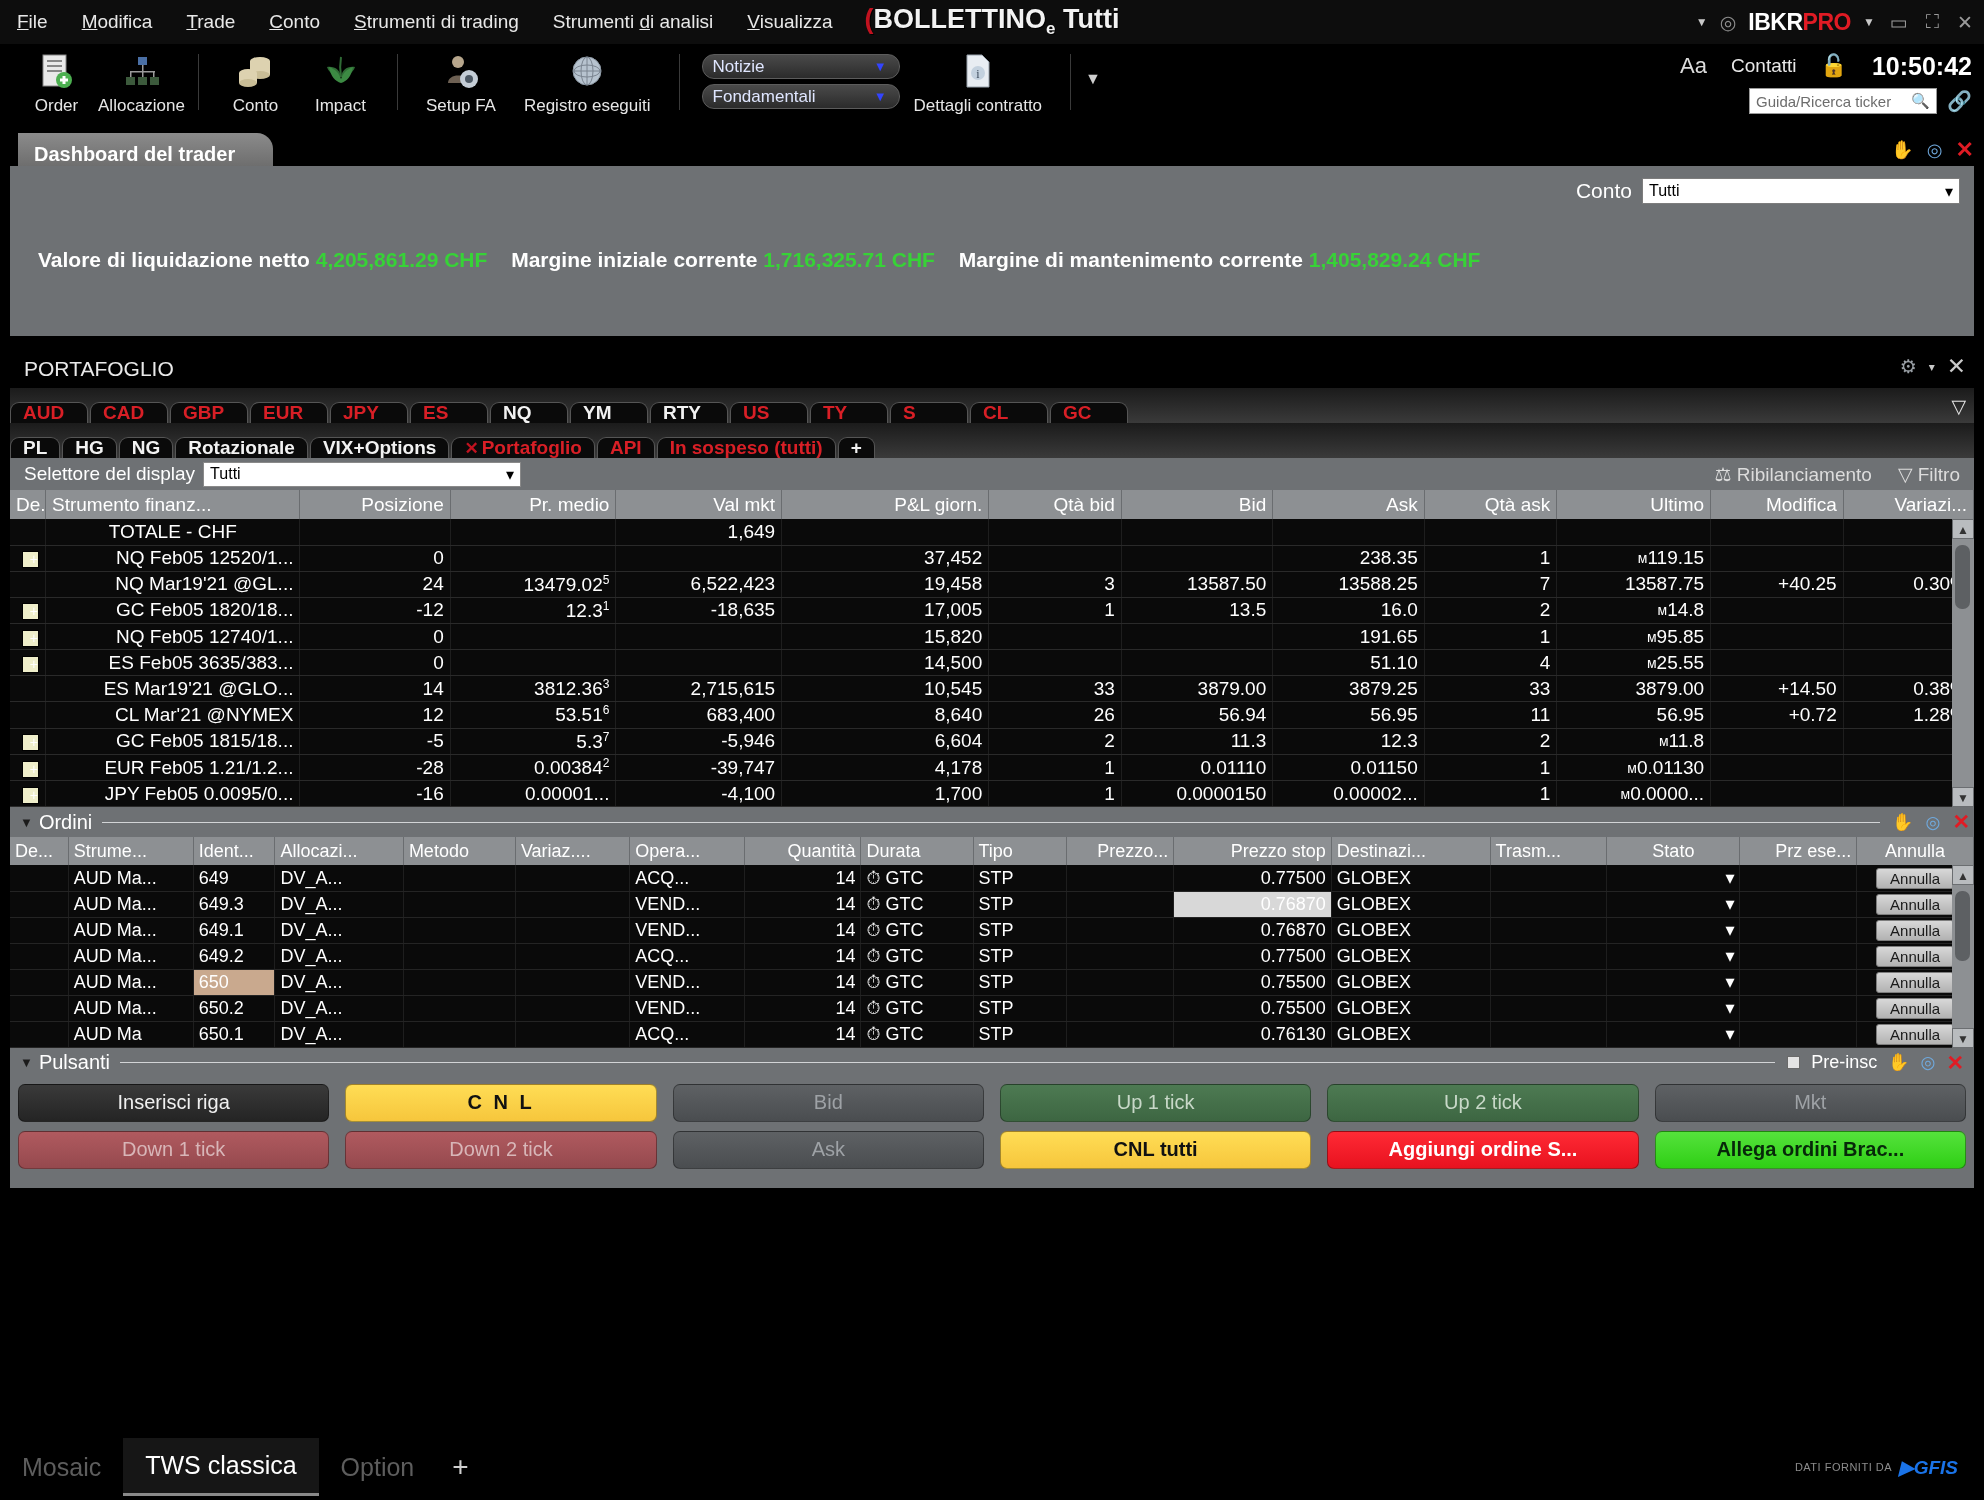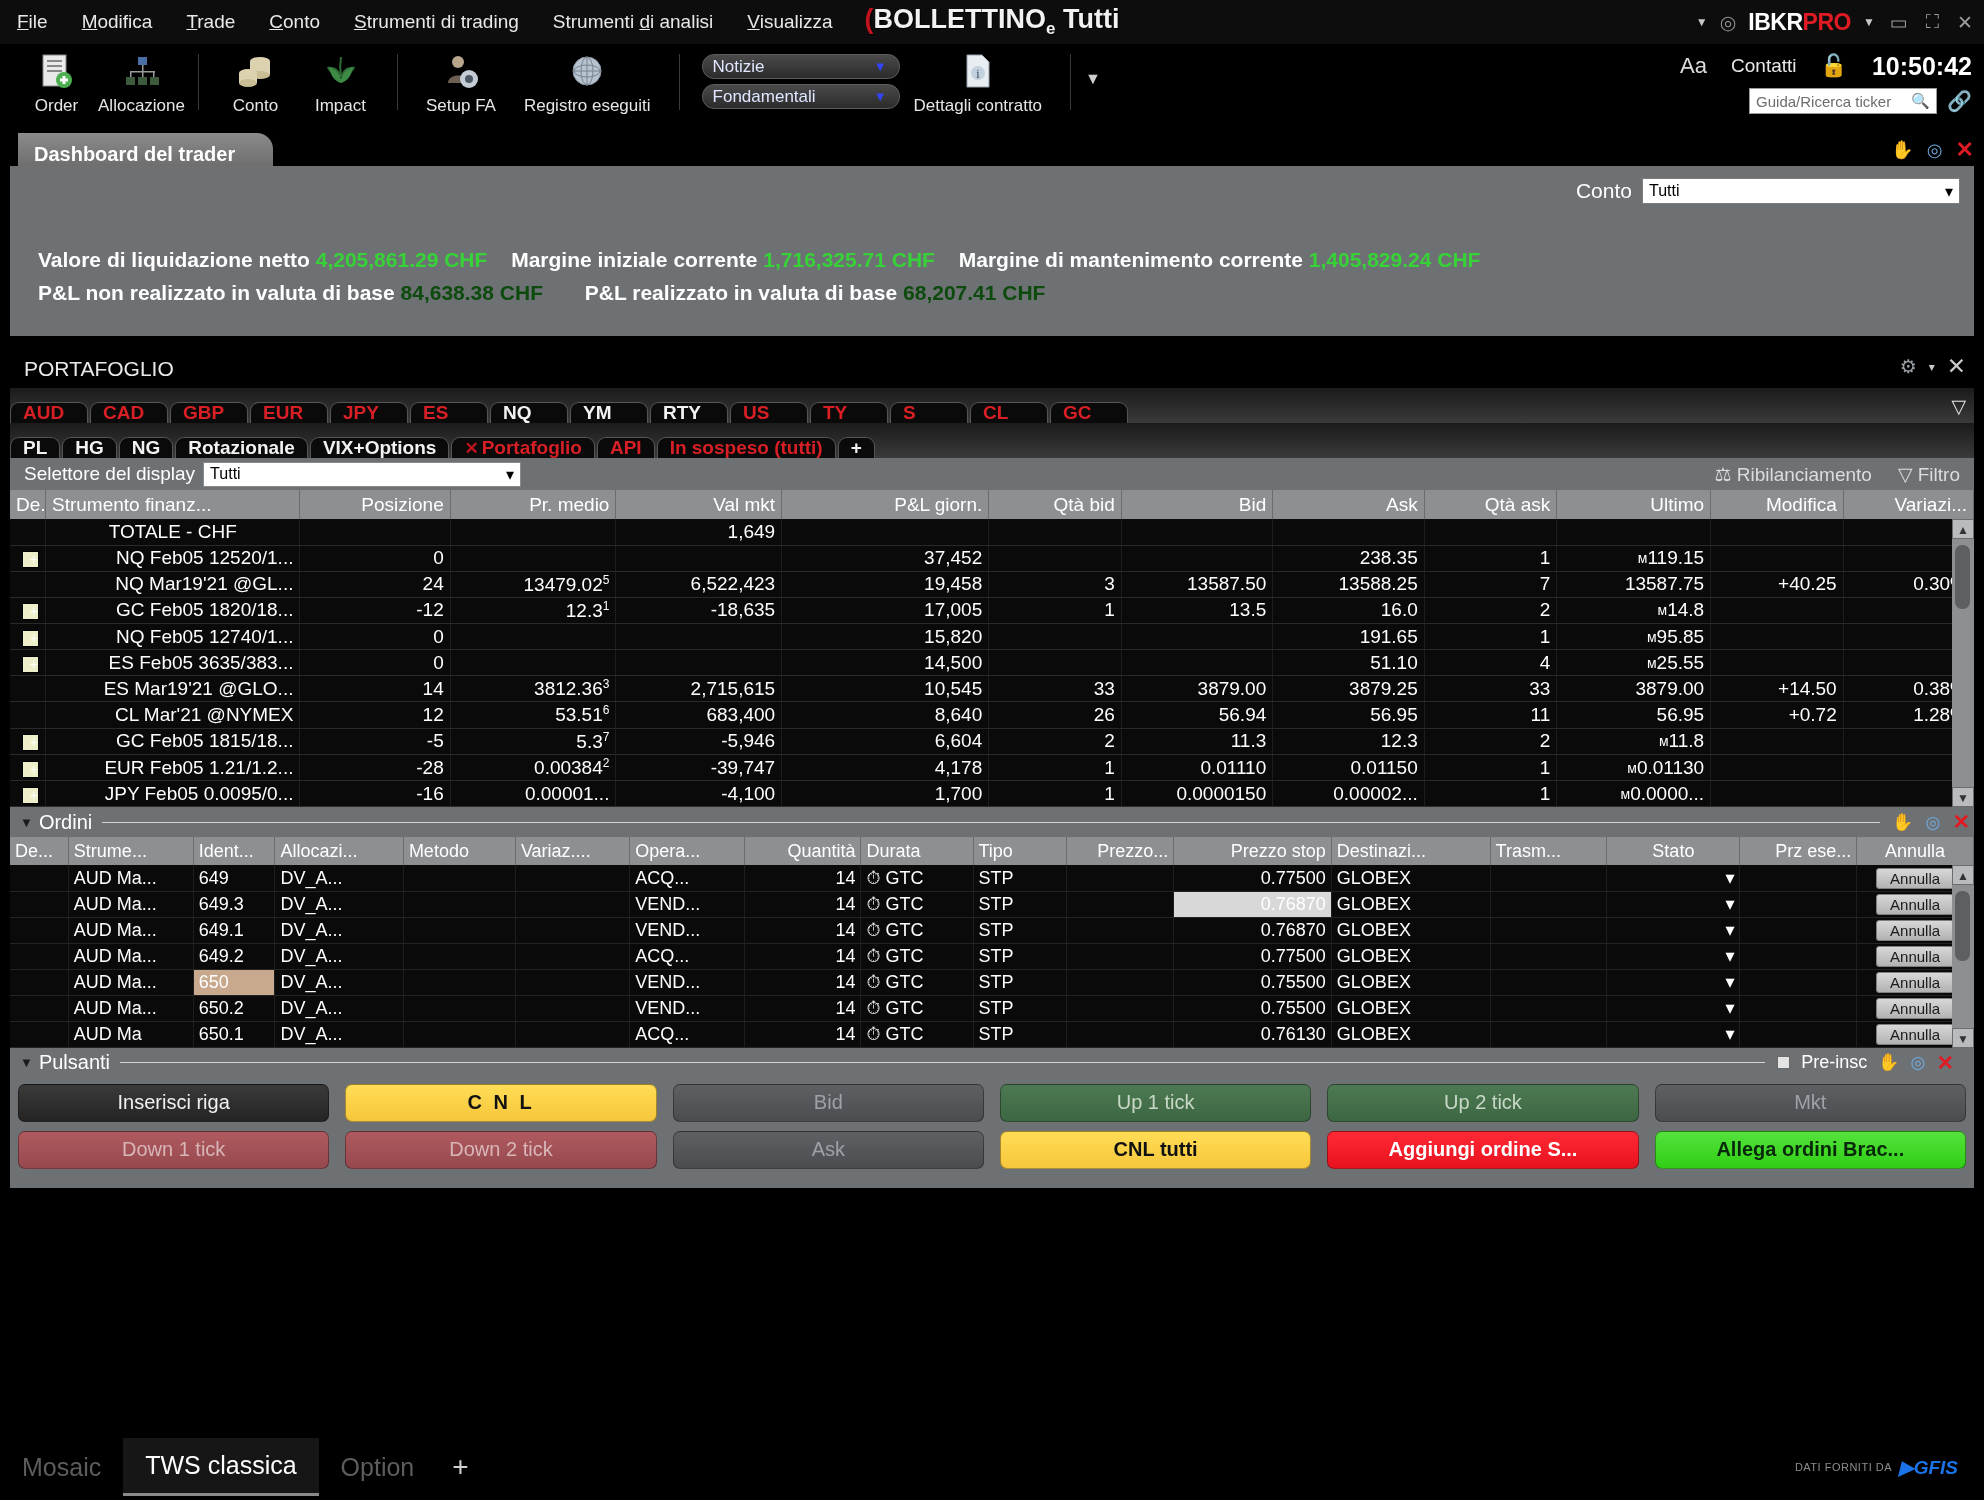--- a/index.html
+++ b/index.html
@@ -200,21 +200,21 @@
 
   .ovscroll { position:absolute; right:0; top:28px; width:22px; bottom:0; background:#8d9093;}
   .ovscroll .arr { height:20px; background:#b9bcbf; color:#333; font-size:12px; text-align:center; line-height:20px; border:1px solid #6b6e71;}
   .ovscroll .thumb { position:absolute; top:26px; left:3px; width:15px; height:70px; background:#5d6063; border-radius:7px;}
 
   
   .btn-head { margin:0 10px; height:30px; background:#6e7174; display:flex; align-items:center; position:relative; padding-left:10px;}
   .btn-head .tri { color:#1b1b1b; font-size:13px; margin-right:6px;}
   .btn-head .tx { color:#ffffff; font-size:20px;}
   .btn-head .rule { flex:1; height:1px; background:#d2d4d6; margin:0 12px 0 10px;}
-  .btn-head .right { display:flex; align-items:center; gap:11px; padding-right:20px;}
+  .btn-head .right { display:flex; align-items:center; gap:11px; padding-right:10px;}
   .chkbx { width:13px; height:13px; background:#e4e4e4; border:1px solid #6a6a6a; display:inline-block;}
   .btn-head .preins { color:#ffffff; font-size:18px;}
   .btn-head .t { color:#6fa8dc; font-size:17px;}
   .btn-head .x { color:#e01b24; font-size:21px; font-weight:bold;}
 
   .btn-panel { margin:0 10px; background:#6e7174; padding:6px 8px 10px 8px; }
   .btn-row { display:flex; gap:16px; margin-bottom:9px;}
   .tbtn { flex:1; height:38px; border-radius:7px; display:flex; align-items:center; justify-content:center;
       font-size:20px; color:#fff; border:1px solid rgba(0,0,0,0.35);}
   .tbtn.dark { background:linear-gradient(#3a3a3a,#242424); color:#f0f0f0;}
@@ -403,26 +403,20 @@
     </div>
   </div>
   <div class="dash-metrics">
     <div class="line">
       <span class="k">Valore di liquidazione netto</span>
       <span class="v">4,205,861.29 CHF</span><span class="m-sep"></span>
       <span class="k">Margine iniziale corrente</span>
       <span class="v">1,716,325.71 CHF</span><span class="m-sep"></span>
       <span class="k">Margine di mantenimento corrente</span>
       <span class="v">1,405,829.24 CHF</span>
-    </div>
-    <div class="line">
-      <span class="k">P&amp;L non realizzato in valuta di base</span>
-      <span class="v2">84,638.38 CHF</span><span class="m-sep"></span><span class="m-sep"></span>
-      <span class="k">P&amp;L realizzato in valuta di base</span>
-      <span class="v2">68,207.41 CHF</span>
     </div>
   </div>
 </div>
 
 <div class="pf-head">
   <div class="pf-title">PORTAFOGLIO</div>
   <div class="pf-tools">
     <span class="g">⚙</span>
     <span class="c">▾</span>
     <span class="x">✕</span>

